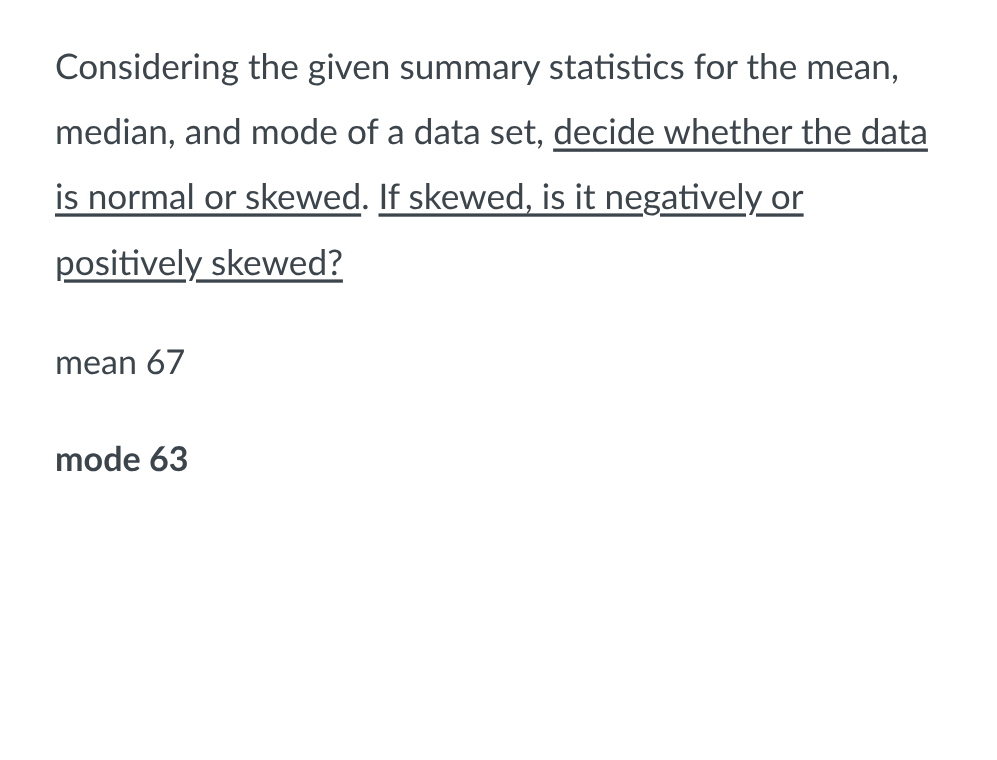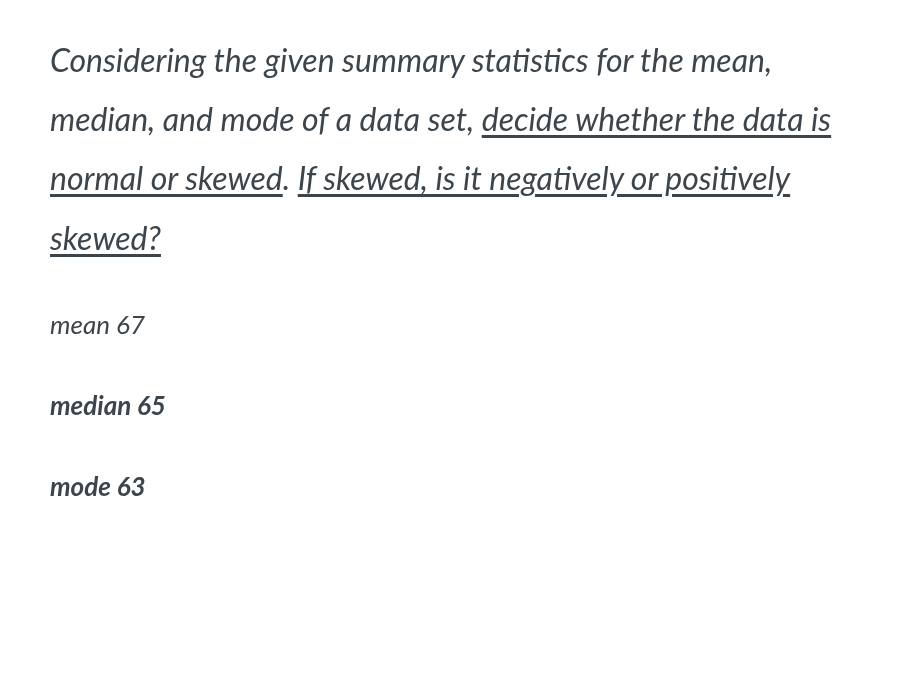--- a/index.html
+++ b/index.html
@@ -1,19 +1,18 @@
 <!DOCTYPE html>
 <html><head>
   <meta charset="utf-8">
   <style>
     * {
       margin: 0;
       padding: 0;
       box-sizing: border-box;
-      font-style: italic;
     }
     body {
       width: 906px;
       height: 691px;
       background: #ffffff;
       font-family: 'Lato', 'Segoe UI', -apple-system, BlinkMacSystemFont, sans-serif;
       padding: 30px 50px;
       color: #3d454c;
     }
     .question-container {
@@ -23,21 +22,21 @@
       font-size: 32px;
       line-height: 1.85;
       font-weight: 400;
       margin-bottom: 38px;
     }
     .underlined {
       text-decoration: underline;
       text-underline-offset: 4px;
     }
     .stat-line {
-      font-size: 26px;
+      font-size: 31px;
       line-height: 1.5;
       margin-bottom: 42px;
       font-weight: 400;
     }
     .stat-line.bold {
       font-weight: 700;
     }
     .stat-line:last-child {
       margin-bottom: 4px;
     }
@@ -47,20 +46,17 @@
 
 <div class="question-container">
   <p class="question-text">
     <span>Considering the given summary statistics for the  mean, median, and mode of a data set, </span><span class="underlined">decide whether the data is normal or skewed</span><span>. </span><span class="underlined">If skewed, is it negatively or positively skewed?</span>
   </p>
 
   <p class="stat-line">
     <span>mean</span> <span>67</span>
   </p>
 
-  <p class="stat-line bold">
-    <span>median</span> <span>65</span>
-  </p>
 
   <p class="stat-line bold">
     <span>mode</span>  <span>63</span>
   </p>
 </div>
 
 </body></html>

